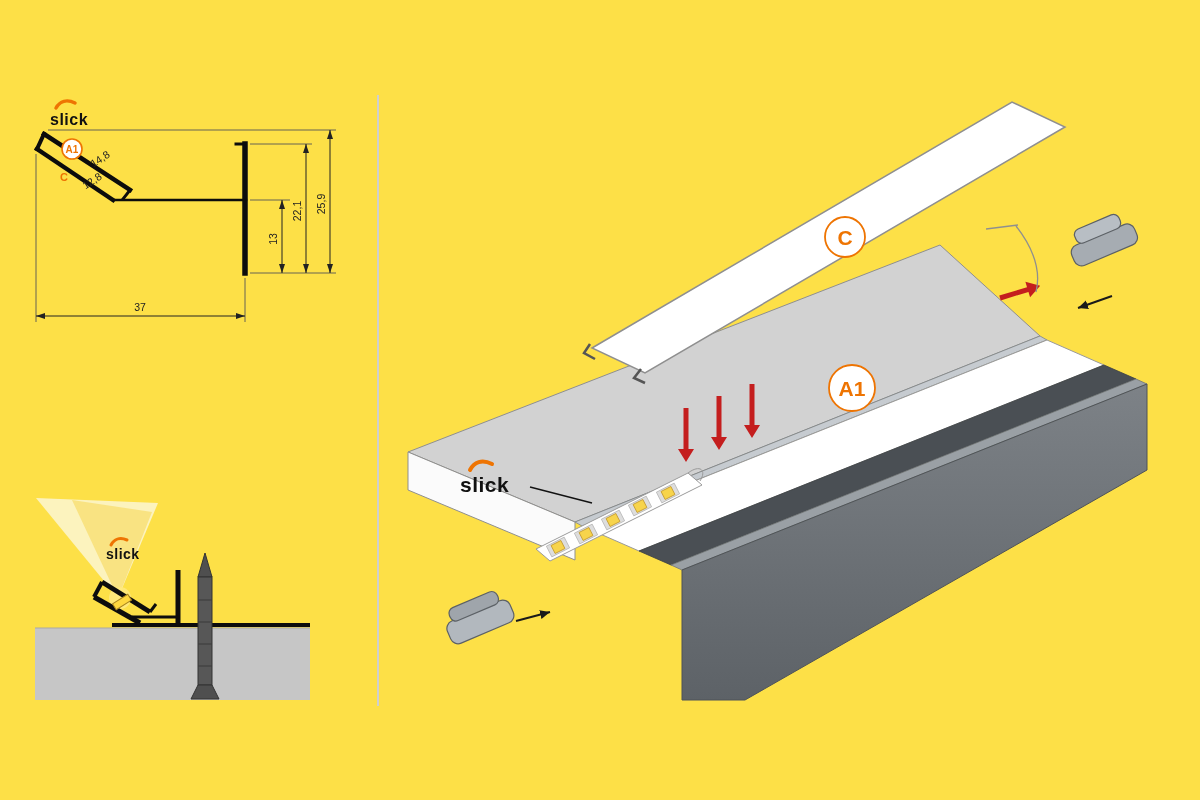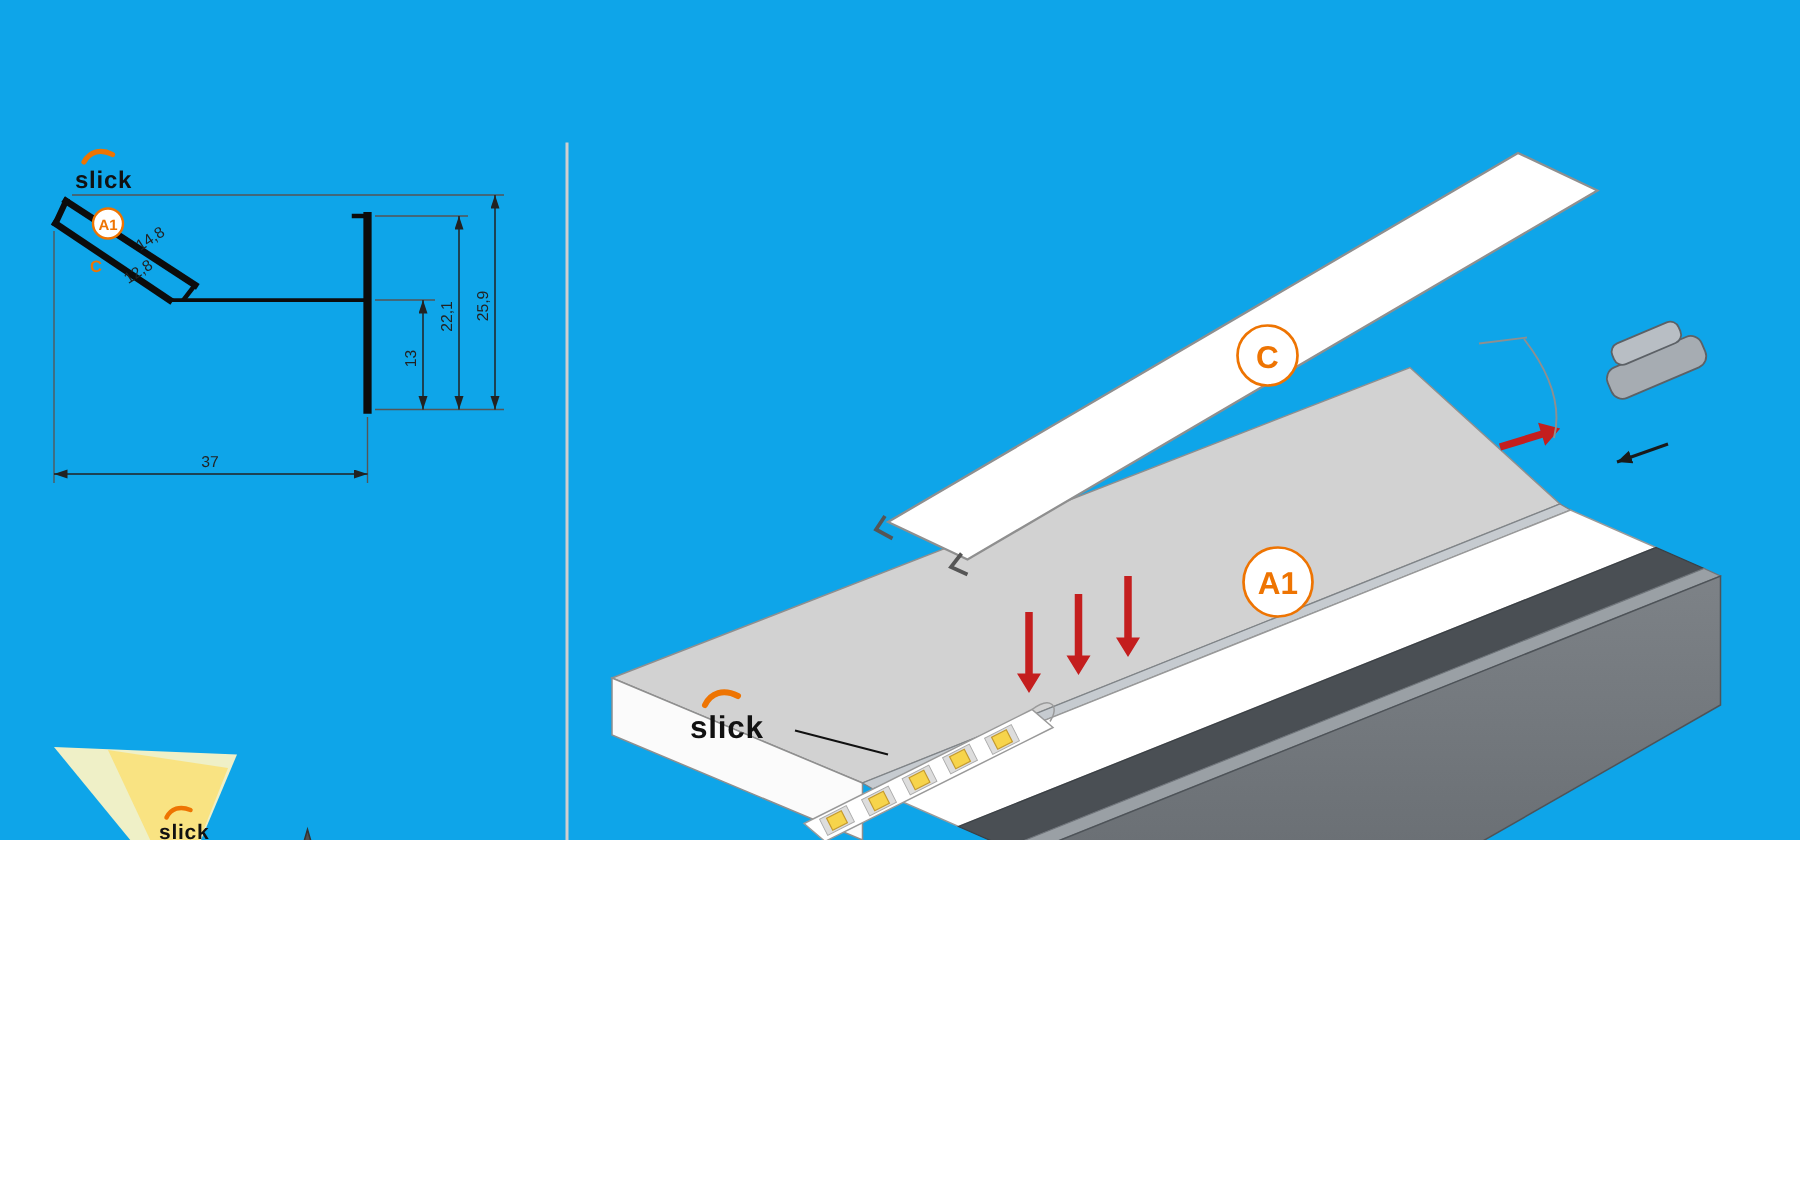--- a/index.html
+++ b/index.html
@@ -1,16 +1,16 @@
 <!DOCTYPE html>
 <html><head>
 <meta charset="utf-8">
 <style>
   html,body{margin:0;padding:0;background:#ffffff;}
-  .page{position:relative;width:1200px;height:560px;background:#0ea5e9;overflow:hidden;
+  .page{position:relative;width:1200px;height:800px;background:#fde047;overflow:hidden;
         font-family:"Liberation Sans", sans-serif;}
   svg{position:absolute;left:0;top:0;}
   text{font-family:"Liberation Sans", sans-serif;}
   .dim-text{font-size:10.5px;fill:#222222;}
   .dim-line{stroke:#222222;stroke-width:1;}
   .ext-line{stroke:#555555;stroke-width:0.9;}
   .thick{stroke:#0c0c0c;stroke-linecap:square;}
   .brand-text{font-weight:bold;fill:#111111;letter-spacing:0.5px;}
   .label-big{font-size:21px;font-weight:bold;text-anchor:middle;}
   .badge-circle{fill:#ffffff;}

